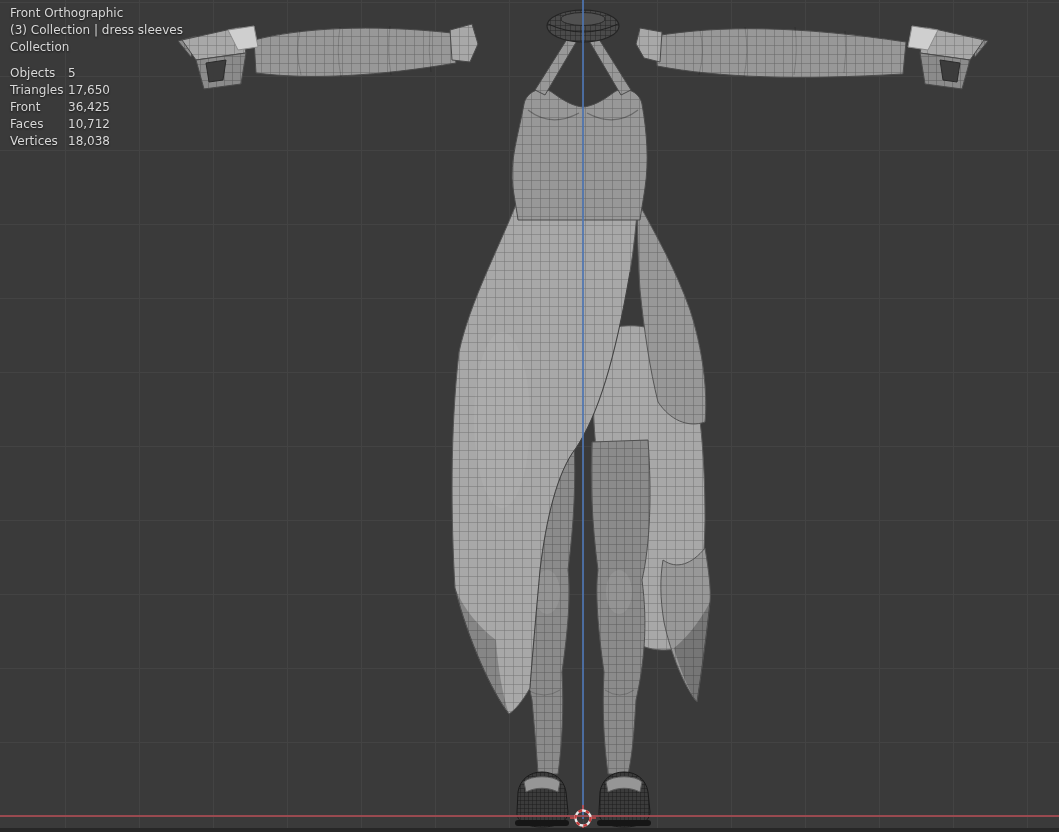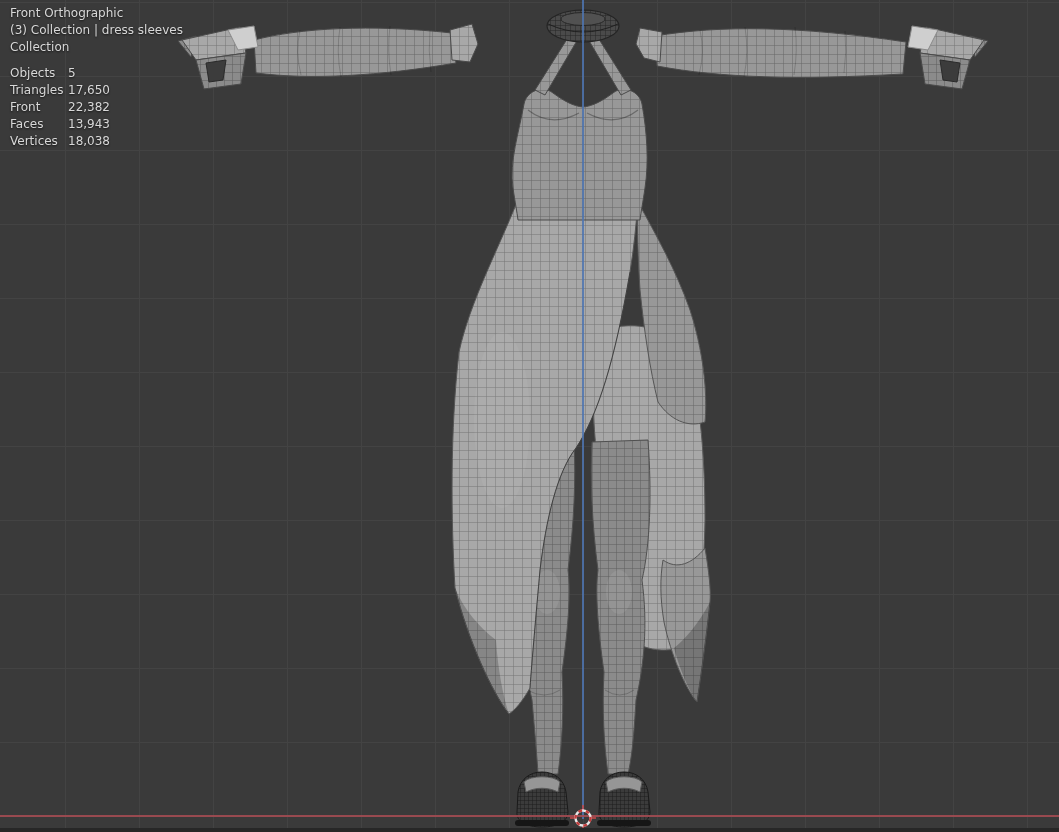--- a/index.html
+++ b/index.html
@@ -163,25 +163,25 @@
       <div class="srow">
         <span class="slbl">Objects</span>
         <span class="sval">5</span>
       </div>
       <div class="srow">
         <span class="slbl">Triangles</span>
         <span class="sval">17,650</span>
       </div>
       <div class="srow">
         <span class="slbl">Front</span>
-        <span class="sval">22,382</span>
+        <span class="sval">36,425</span>
       </div>
       <div class="srow">
         <span class="slbl">Faces</span>
-        <span class="sval">13,943</span>
+        <span class="sval">10,712</span>
       </div>
       <div class="srow">
         <span class="slbl">Vertices</span>
         <span class="sval">18,038</span>
       </div>
     </div>
   </div>
 
   <div class="bottom-strip"></div>
 </div>

